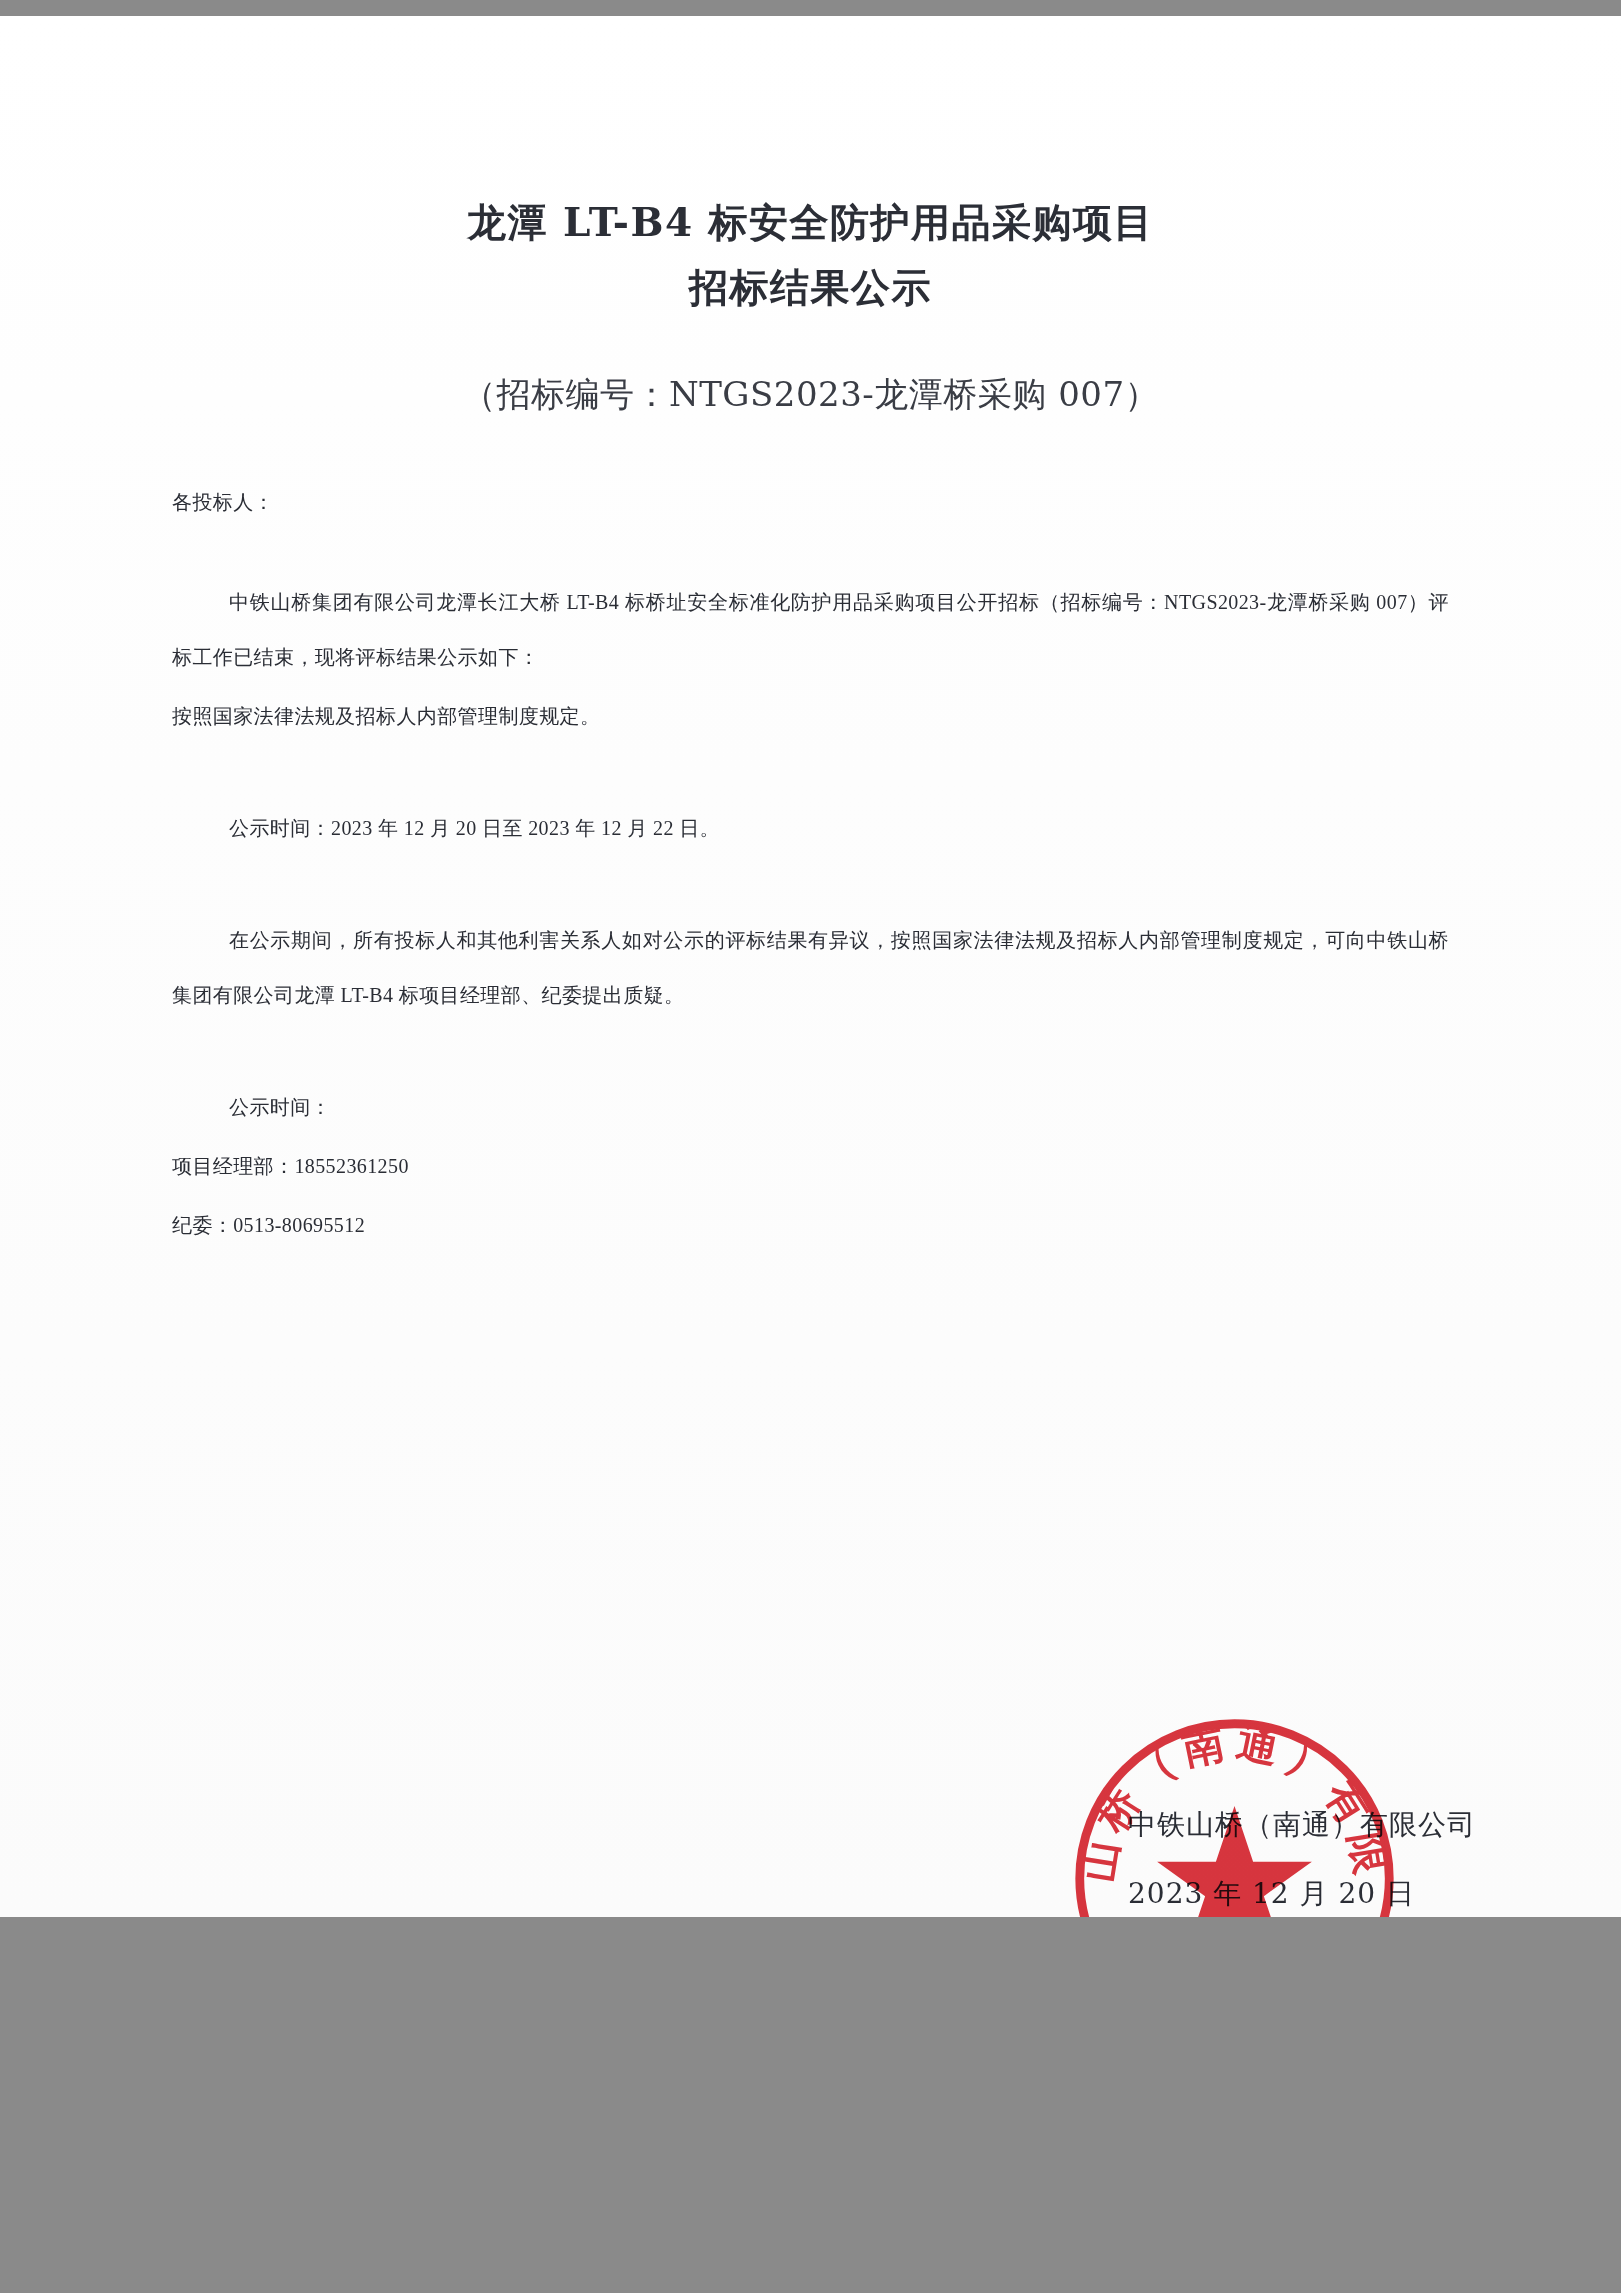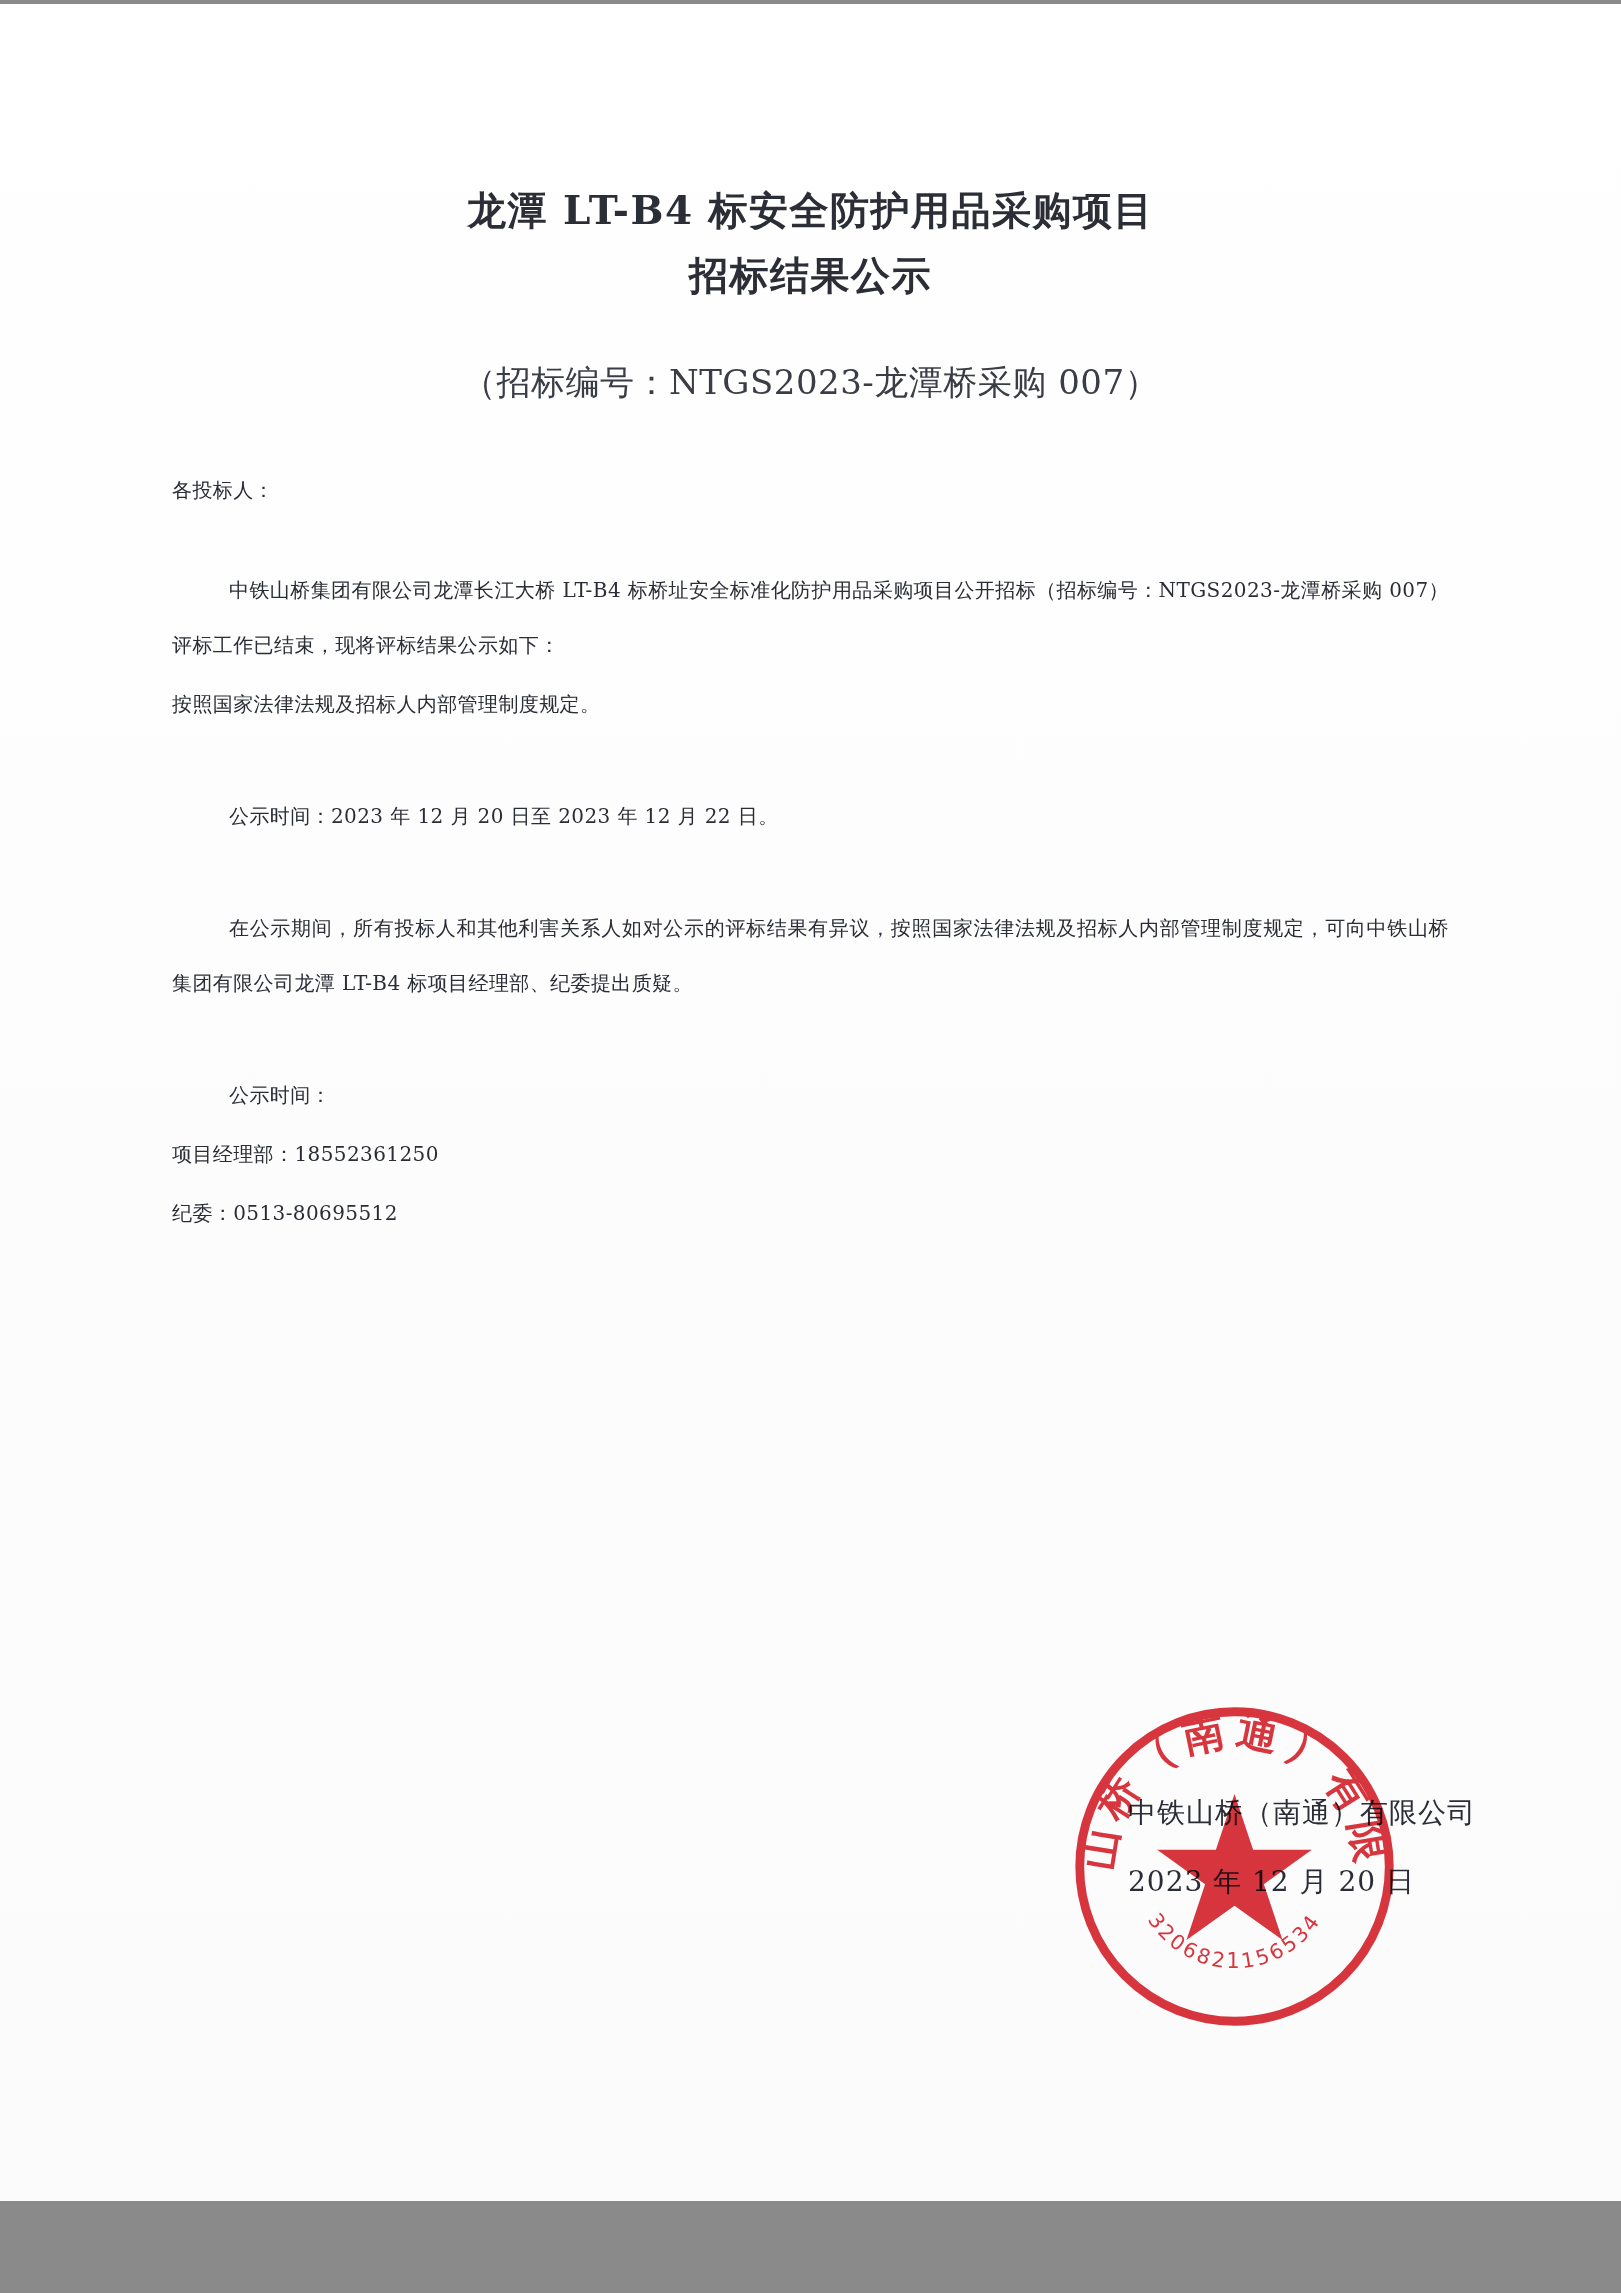--- a/index.html
+++ b/index.html
@@ -3,23 +3,23 @@
 <meta charset="utf-8">
 <style>
   html, body {
     margin: 0;
     padding: 0;
     background: #8a8a8a;
   }
   .page {
     position: relative;
     width: 1621px;
-    height: 2197px;
+    height: 1901px;
     background: #d946ef;
-    margin: 4px auto;
+    margin: 16px auto;
     overflow: hidden;
     font-family: "DejaVu Serif", "Liberation Serif", serif;
     color: #22242c;
     box-sizing: border-box;
   }
   
   .scan-tint {
     position: absolute;
     inset: 0;
     background: linear-gradient(180deg, #ffffff 0%, #fdfdfd 40%, #fbfbfb 100%);
@@ -60,20 +60,21 @@
     color: #2a2d35;
   }
   .salutation {
     margin-top: 61px;
     text-indent: 0;
   }
   .para {
     margin-top: 31px;
     text-indent: 57px;
     text-align: justify;
+    font-family: Liberation Serif, serif;
   }
   .para.noindent {
     text-indent: 0;
   }
   .para.tight {
     margin-top: 3.9px;
   }
   .gap-lg { margin-top: 57px; }
   .gap-md { margin-top: 45px; }
 

